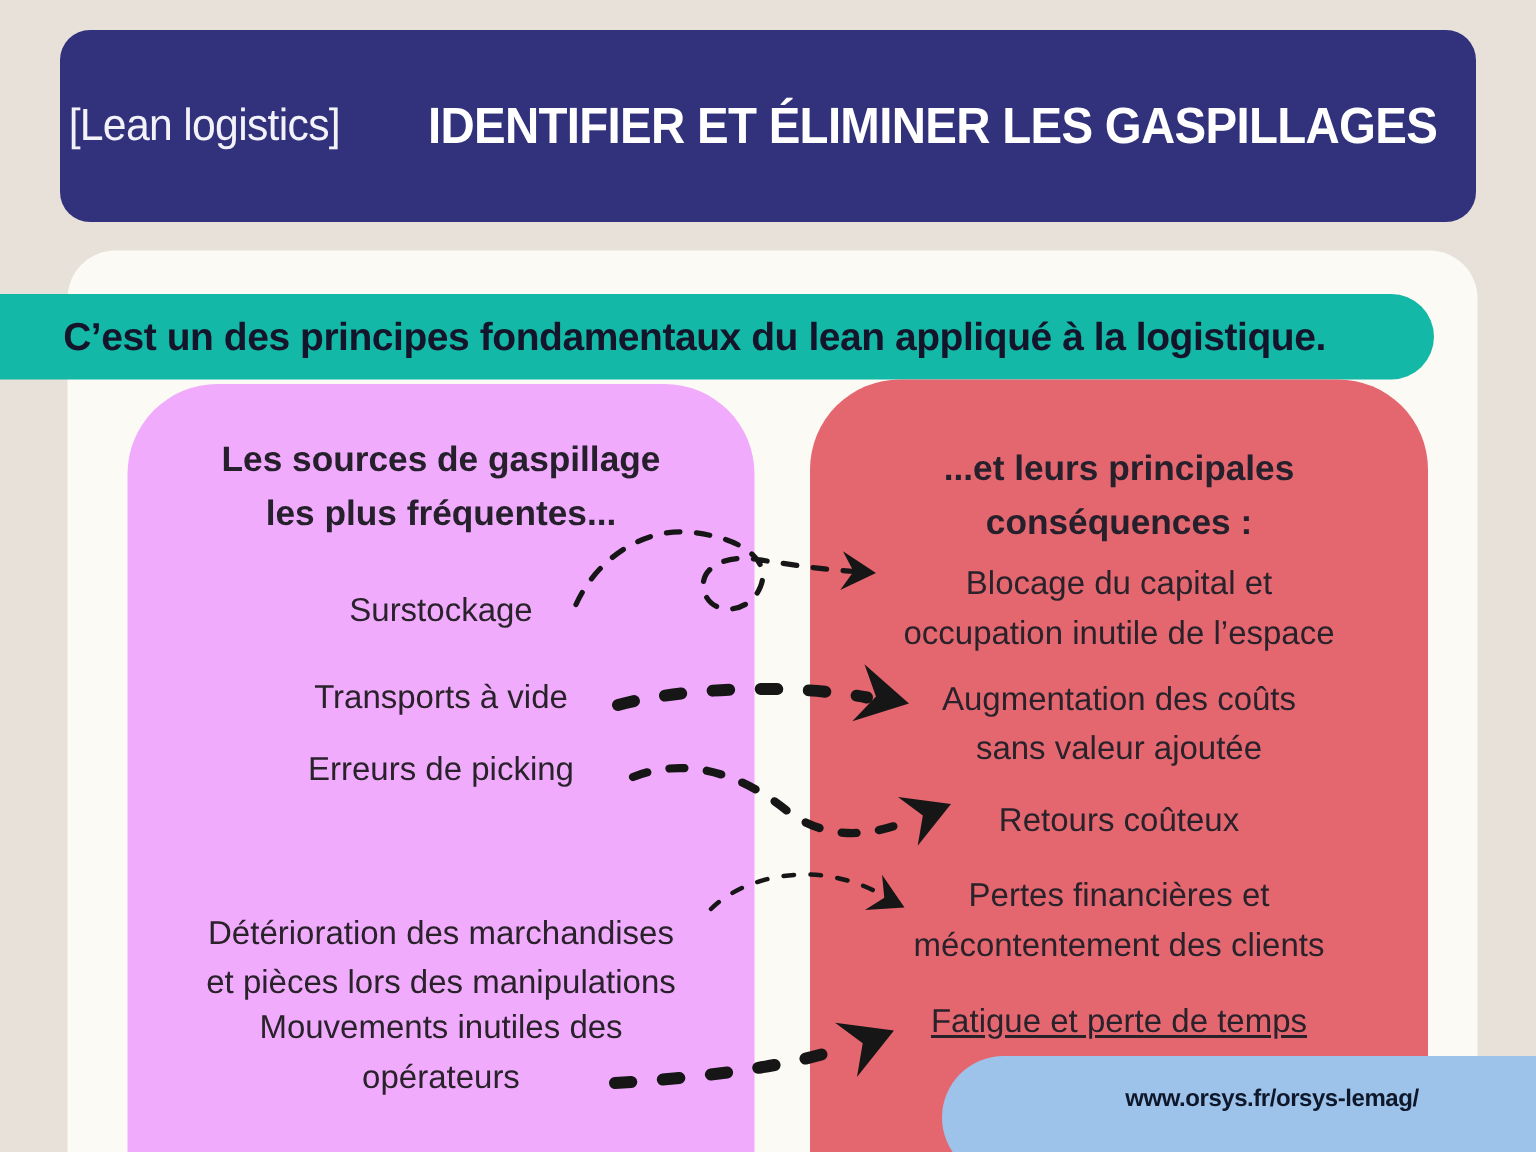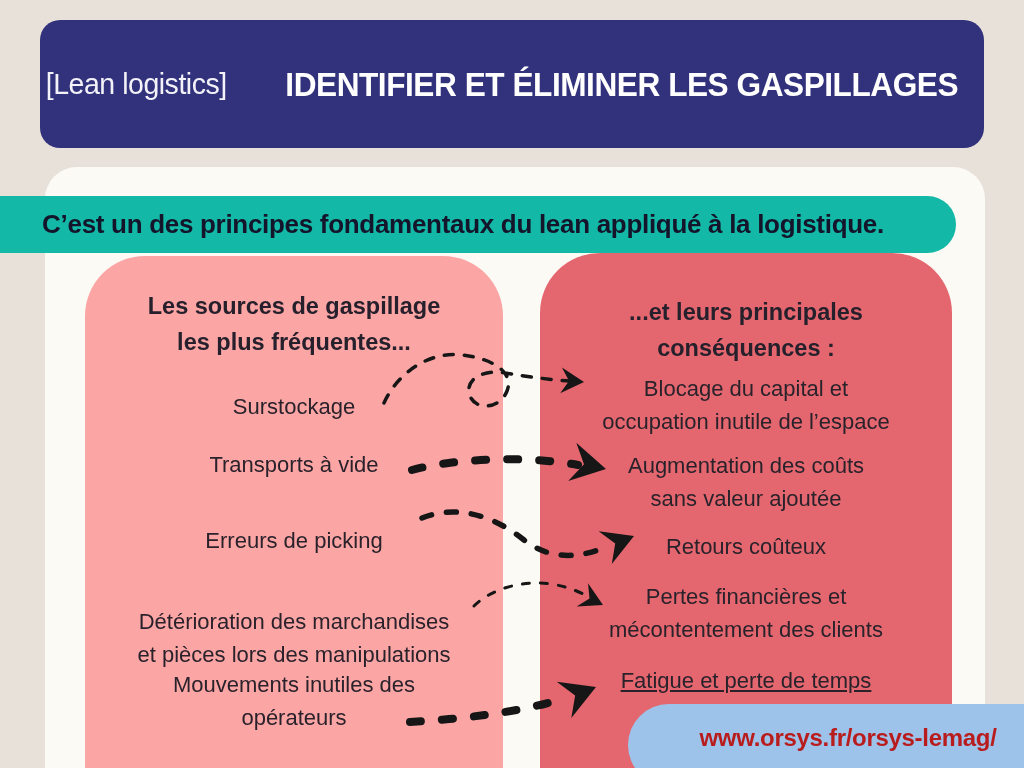--- a/index.html
+++ b/index.html
@@ -50,38 +50,38 @@
   .intro-banner .intro-text {
     color: #14142B; font-size: 26px; font-weight: 700;
     white-space: nowrap; letter-spacing: -0.3px;
   }
 
   
   .col {
     top: 256px; height: 512px;
     border-radius: 60px 60px 0 0;
   }
-  .col-left  { left: 85px;  width: 418px; background: #fca5a5; }
+  .col-left  { left: 85px;  width: 418px; background: #f0abfc; }
   .col-right { left: 540px; top: 253px; height: 515px; width: 412px; background: #E4676F; }
 
   .col-heading {
     position: absolute; left: 0; width: 100%;
     text-align: center; font-weight: 700; font-size: 23.5px;
     line-height: 36px; white-space: pre-line; color: #25202B;
   }
   .item {
     position: absolute; left: 0; width: 100%;
     text-align: center; font-weight: 400; font-size: 22px;
     line-height: 33px; white-space: pre-line; color: #2A222B;
   }
   
   .l-head { top: 32px; }
   .l0 { top: 134px; }
   .l1 { top: 192px; }
-  .l2 { top: 268px; }
+  .l2 { top: 240px; }
   .l3 { top: 317px; margin-top: 32px; }
   .l4 { top: 412px; }
   
   .r-head { top: 41px; }
   .r0 { top: 119px; }
   .r1 { top: 196px; }
   .r2 { top: 277px; }
   .r3 { top: 327px; }
   .r4 { top: 411px; text-decoration: underline; }
 
@@ -90,22 +90,22 @@
   .arrows-svg path.dash { fill: none; stroke: #161616; }
 
   
   .url-pill {
     left: 628px; top: 704px; width: 396px; height: 82px;
     background: #9DC3EB;
     border-radius: 58px 0 0 58px;
   }
   .url-text {
     position: absolute; left: 44px; top: 20px; width: 352px;
-    text-align: center; color: #b91c1c;
-    font-size: 24px; font-weight: 700; letter-spacing: -0.3px;
+    text-align: center; color: #0f172a;
+    font-size: 16px; font-weight: 700; letter-spacing: -0.3px;
     white-space: nowrap;
   }
 </style>
 </head>
 <body>
 
 <div class="abs card"></div>
 
 <div class="abs header">
   <div class="subtitle">[Lean logistics]</div>

